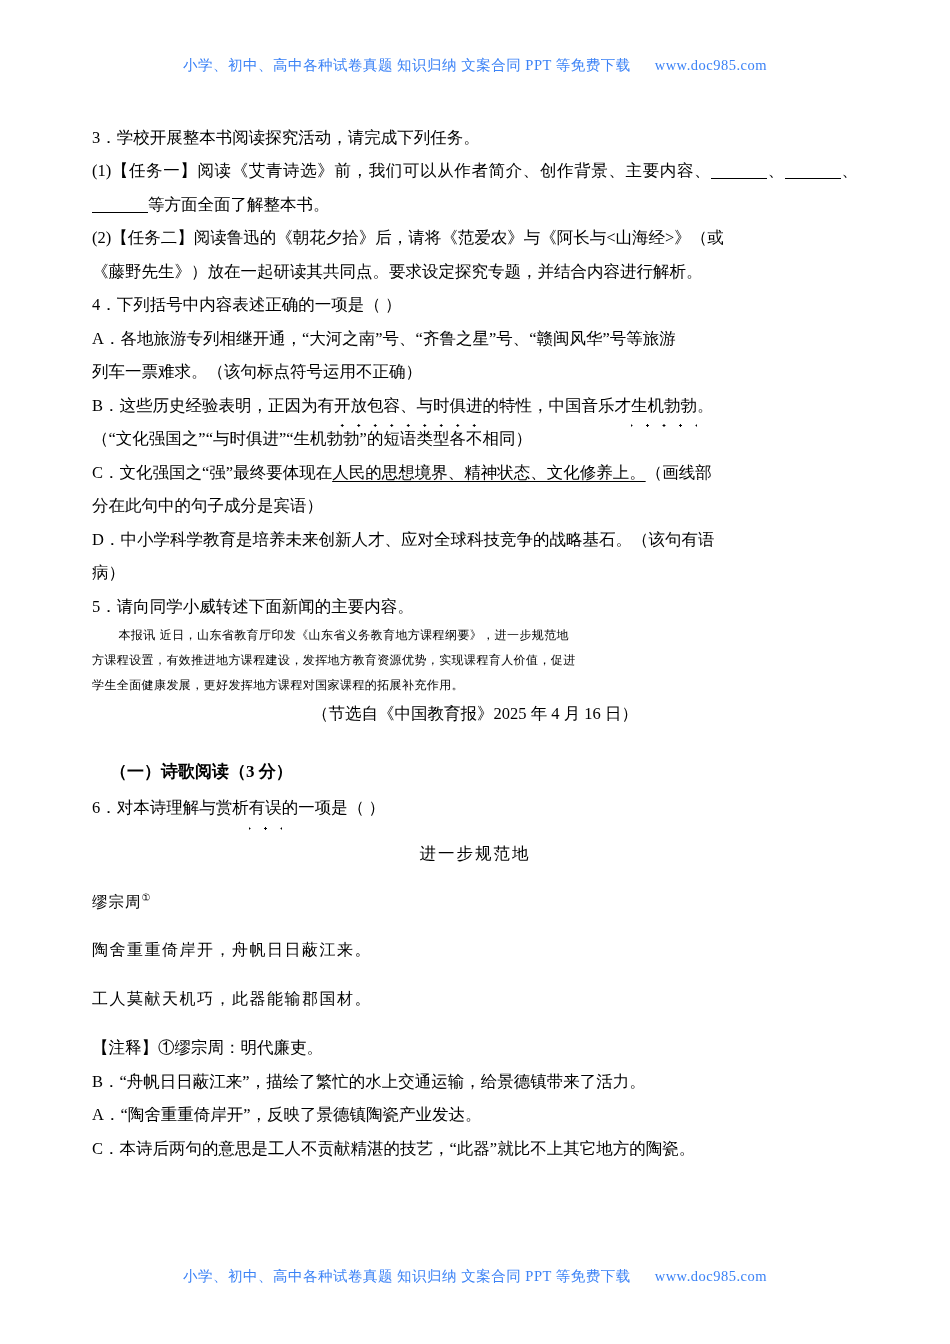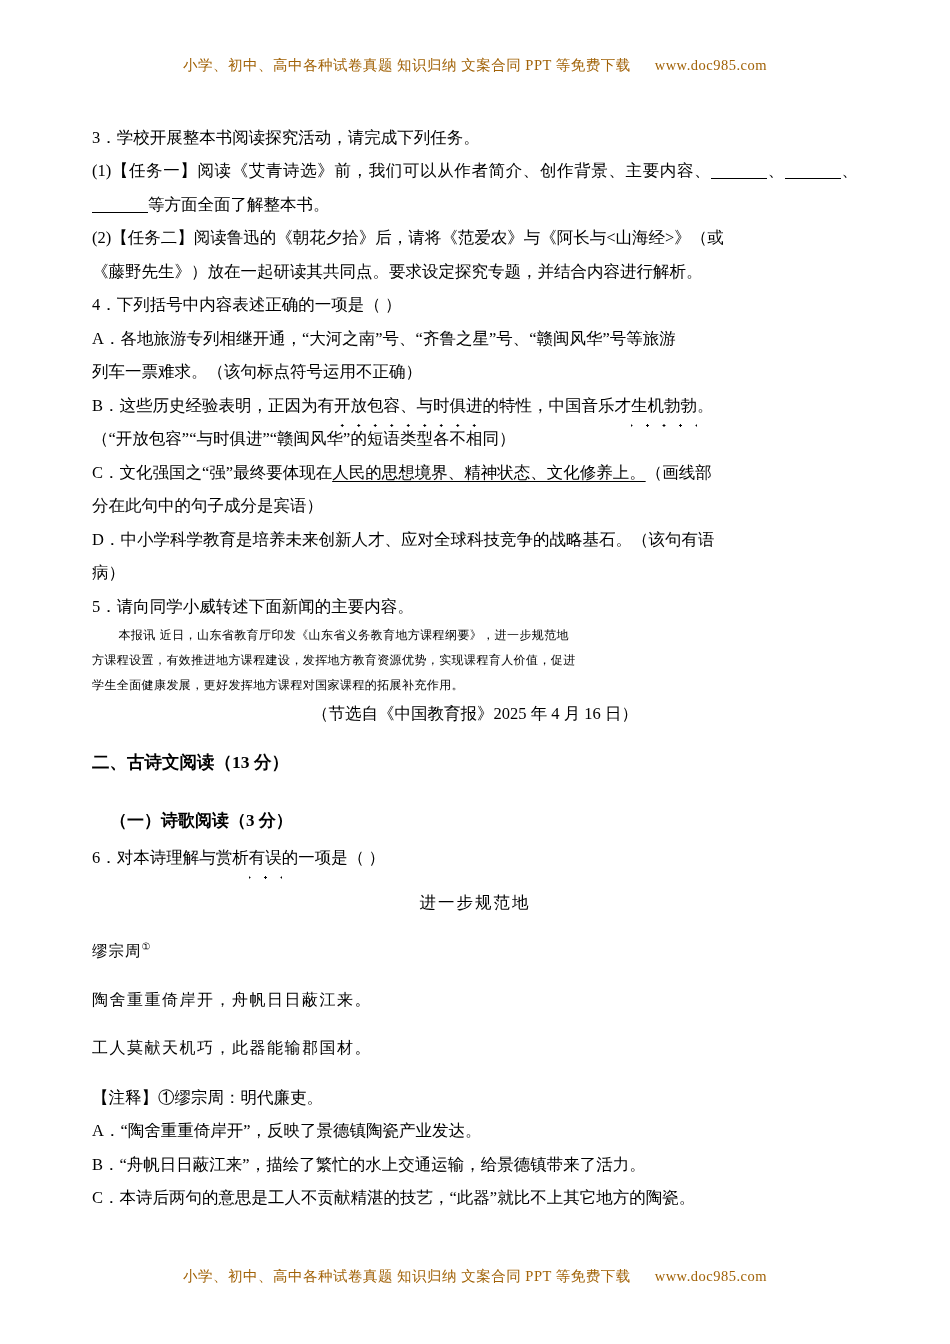--- a/index.html
+++ b/index.html
@@ -19,21 +19,21 @@
     width: 950px;
     height: 1344px;
     box-sizing: border-box;
     padding: 56px 92px 24px 92px;
     position: relative;
   }
   .header-note, .footer-note {
     text-align: center;
     font-size: 14.5px;
     letter-spacing: 0.5px;
-    color: #a16207;
+    color: #3b82f6;
     font-family: "Liberation Serif", "DejaVu Serif", serif;
   }
   .header-note {
     margin-bottom: 46px;
   }
   .header-note .site, .footer-note .site {
     margin-left: 24px;
   }
   .body-block {
     font-size: 16.5px;
@@ -148,55 +148,54 @@
     <p class="p">(2)【任务二】阅读鲁迅的《朝花夕拾》后，请将《范爱农》与《阿长与&lt;山海经&gt;》（或</p>
     <p class="p">《藤野先生》）放在一起研读其共同点。要求设定探究专题，并结合内容进行解析。</p>
 
     <p class="p">4．下列括号中内容表述正确的一项是（  ）</p>
     <p class="p">A．各地旅游专列相继开通，“大河之南”号、“齐鲁之星”号、“赣闽风华”号等旅游</p>
     <p class="p">列车一票难求。（该句标点符号运用不正确）</p>
 
     <p class="p">
       <span>B．这些历史经验表明，正因为有</span><span class="dot-text">开放包容、与时俱进</span><span>的特性，中国音乐才</span><span class="dot-text">生机勃勃</span><span>。</span>
     </p>
-    <p class="p">（“开放包容”“与时俱进”“赣闽风华”的短语类型各不相同）</p>
+    <p class="p">（“文化强国之”“与时俱进”“生机勃勃”的短语类型各不相同）</p>
 
     <p class="p">
       <span>C．文化强国之“强”最终要体现在</span><span class="uline">人民的思想境界、精神状态、文化修养上。</span><span>（画线部</span>
     </p>
     <p class="p">分在此句中的句子成分是宾语）</p>
 
     <p class="p">D．中小学科学教育是培养未来创新人才、应对全球科技竞争的战略基石。（该句有语</p>
     <p class="p">病）</p>
 
     <p class="p">5．请向同学小威转述下面新闻的主要内容。</p>
 
     <p class="p news news-first">本报讯  近日，山东省教育厅印发《山东省义务教育地方课程纲要》，进一步规范地</p>
     <p class="p news">方课程设置，有效推进地方课程建设，发挥地方教育资源优势，实现课程育人价值，促进</p>
     <p class="p news">学生全面健康发展，更好发挥地方课程对国家课程的拓展补充作用。</p>
     <p class="p right">（节选自《中国教育报》2025 年 4 月 16 日）</p>
 
-    <p class="p sec-title">二、古诗文阅读（13 分）</p>
     <p class="p sub-title">（一）诗歌阅读（3 分）</p>
 
     <p class="p">
       <span>6．对本诗理解与赏析</span><span class="dot-text">有误</span><span>的一项是（  ）</span>
     </p>
 
     <div class="spacer-sm"></div>
     <p class="poem-title">进一步规范地</p>
     <p class="poem-author">
       <span>缪宗周</span><span class="sup">①</span>
     </p>
     <p class="poem-line">陶舍重重倚岸开，舟帆日日蔽江来。</p>
     <p class="poem-line">工人莫献天机巧，此器能输郡国材。</p>
 
     <p class="p note-line">【注释】①缪宗周：明代廉吏。</p>
+    <p class="p">B．“舟帆日日蔽江来”，描绘了繁忙的水上交通运输，给景德镇带来了活力。</p>
     <p class="p">A．“陶舍重重倚岸开”，反映了景德镇陶瓷产业发达。</p>
-    <p class="p">B．“舟帆日日蔽江来”，描绘了繁忙的水上交通运输，给景德镇带来了活力。</p>
     <p class="p">C．本诗后两句的意思是工人不贡献精湛的技艺，“此器”就比不上其它地方的陶瓷。</p>
 
   </div>
 
   <div class="footer-wrap">
     <div class="footer-note">
       <span>小学、初中、高中各种试卷真题  知识归纳  文案合同  PPT 等免费下载</span><span class="site">www.doc985.com</span>
     </div>
   </div>
 

